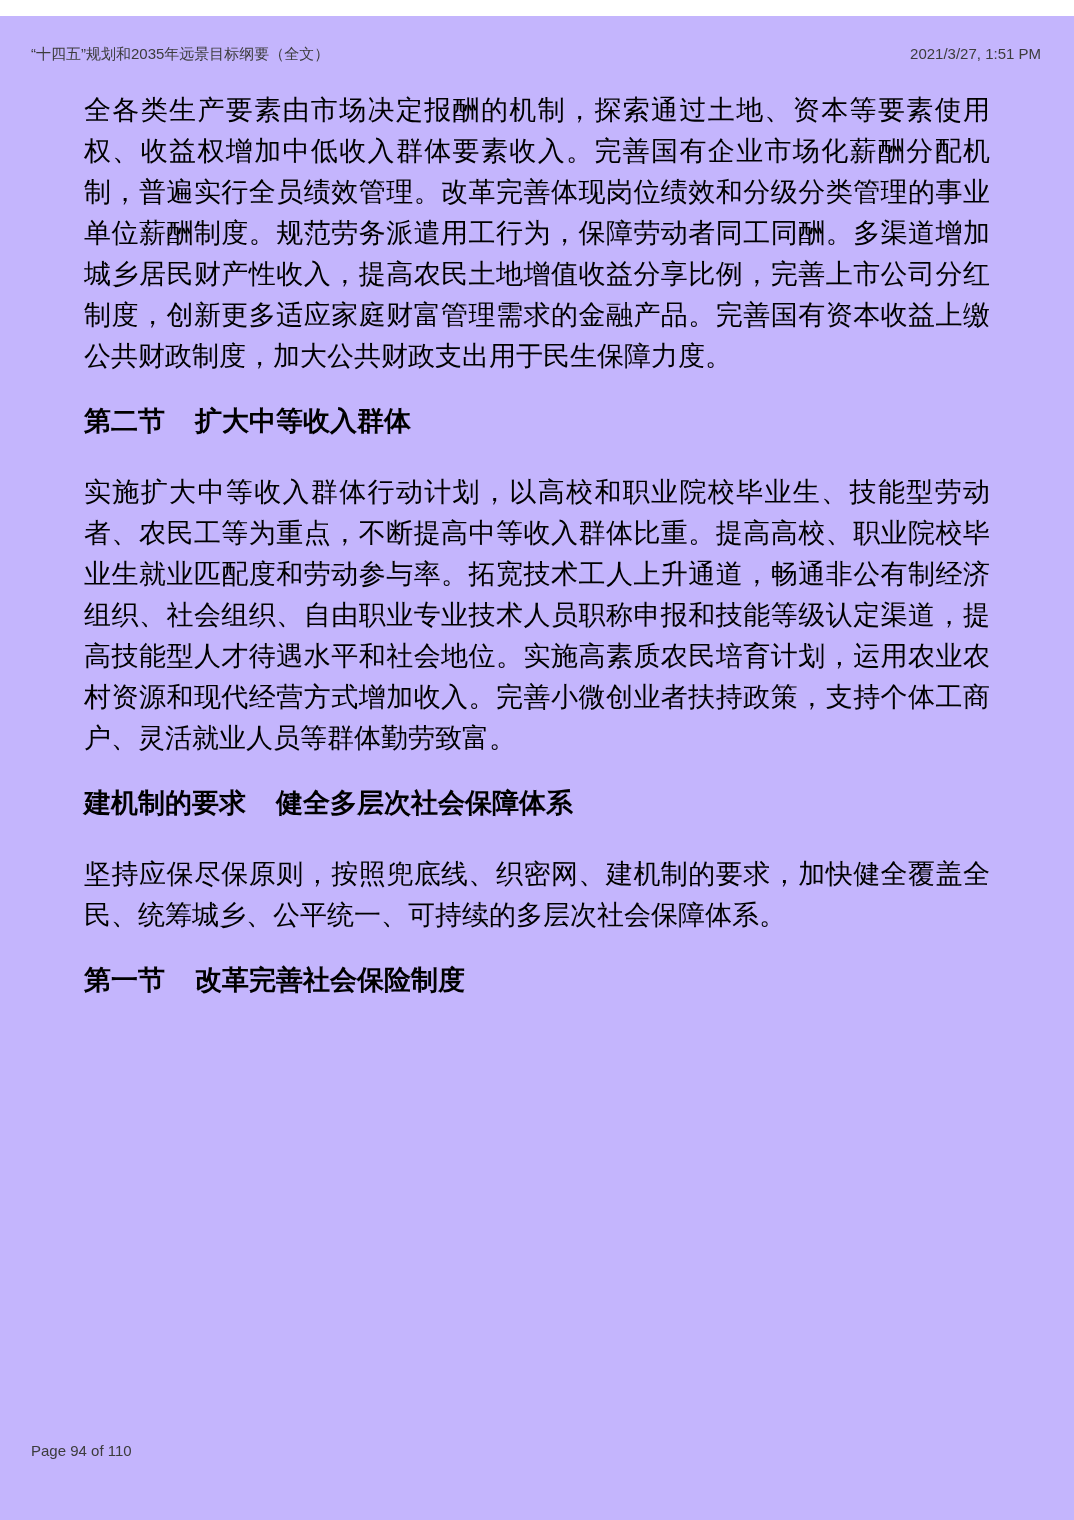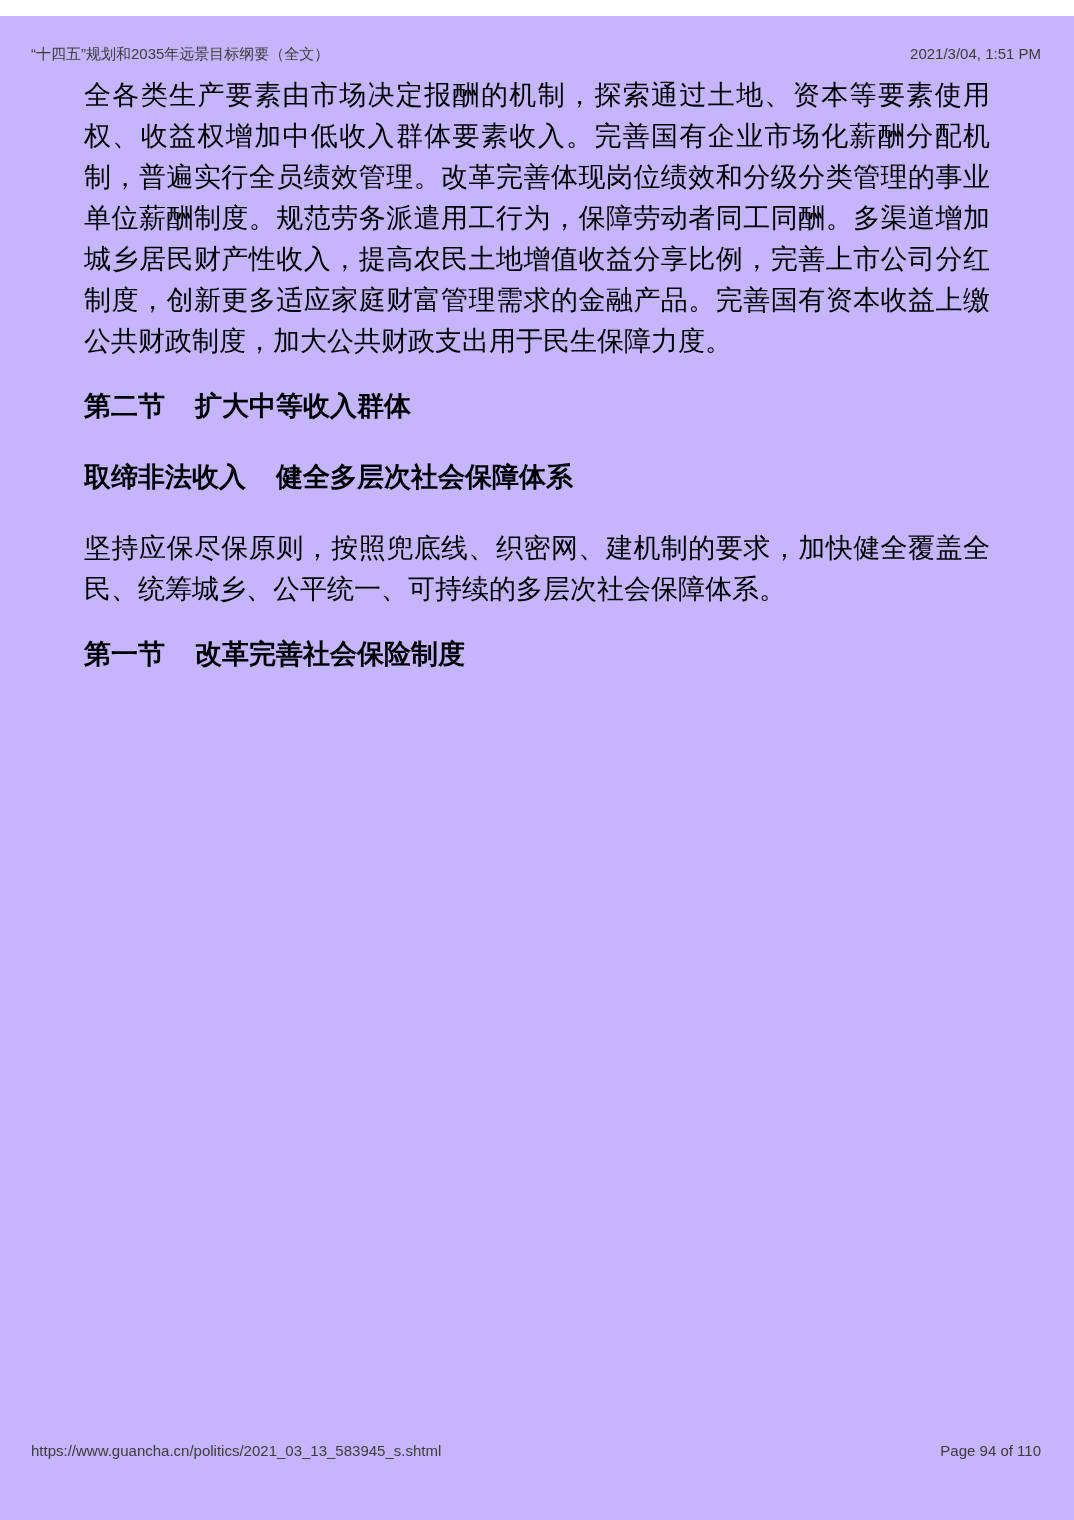--- a/index.html
+++ b/index.html
@@ -27,21 +27,21 @@
     line-height: 18px;
     color: #3c3c3c;
   }
   .print-header .doc-title {
     max-width: 70%;
     white-space: nowrap;
     overflow: hidden;
   }
   .content {
     position: absolute;
-    top: 59px;
+    top: 74px;
     left: 84px;
     width: 906px;
     font-size: 27px;
     line-height: 41px;
     text-align: justify;
     color: #000000;
   }
   .content p.body-para {
     margin: 0 0 24px 0;
   }
@@ -70,44 +70,44 @@
     color: #3c3c3c;
   }
 </style>
 </head>
 <body>
 
 <div class="page">
 
   <div class="print-header">
     <span class="doc-title">“十四五”规划和2035年远景目标纲要（全文）</span>
-    <span class="doc-datetime">2021/3/04, 1:51 PM</span>
+    <span class="doc-datetime">2021/3/27, 1:51 PM</span>
   </div>
 
   <div class="content">
 
     <p class="body-para">全各类生产要素由市场决定报酬的机制，探索通过土地、资本等要素使用权、收益权增加中低收入群体要素收入。完善国有企业市场化薪酬分配机制，普遍实行全员绩效管理。改革完善体现岗位绩效和分级分类管理的事业单位薪酬制度。规范劳务派遣用工行为，保障劳动者同工同酬。多渠道增加城乡居民财产性收入，提高农民土地增值收益分享比例，完善上市公司分红制度，创新更多适应家庭财富管理需求的金融产品。完善国有资本收益上缴公共财政制度，加大公共财政支出用于民生保障力度。</p>
 
     <h3 class="doc-heading">
       <span class="h-num">第二节</span><span class="h-title">扩大中等收入群体</span>
     </h3>
 
+    <p class="body-para">实施扩大中等收入群体行动计划，以高校和职业院校毕业生、技能型劳动者、农民工等为重点，不断提高中等收入群体比重。提高高校、职业院校毕业生就业匹配度和劳动参与率。拓宽技术工人上升通道，畅通非公有制经济组织、社会组织、自由职业专业技术人员职称申报和技能等级认定渠道，提高技能型人才待遇水平和社会地位。实施高素质农民培育计划，运用农业农村资源和现代经营方式增加收入。完善小微创业者扶持政策，支持个体工商户、灵活就业人员等群体勤劳致富。</p>
 
 
 
     <h3 class="doc-heading">
-      <span class="h-num">取缔非法收入</span><span class="h-title">健全多层次社会保障体系</span>
+      <span class="h-num">建机制的要求</span><span class="h-title">健全多层次社会保障体系</span>
     </h3>
 
     <p class="body-para">坚持应保尽保原则，按照兜底线、织密网、建机制的要求，加快健全覆盖全民、统筹城乡、公平统一、可持续的多层次社会保障体系。</p>
 
     <h3 class="doc-heading">
       <span class="h-num">第一节</span><span class="h-title">改革完善社会保险制度</span>
     </h3>
 
   </div>
 
   <div class="print-footer">
-    <span class="source-url">https://www.guancha.cn/politics/2021_03_13_583945_s.shtml</span>
     <span class="page-number">Page 94 of 110</span>
   </div>
 
 </div>
 
 </body></html>

